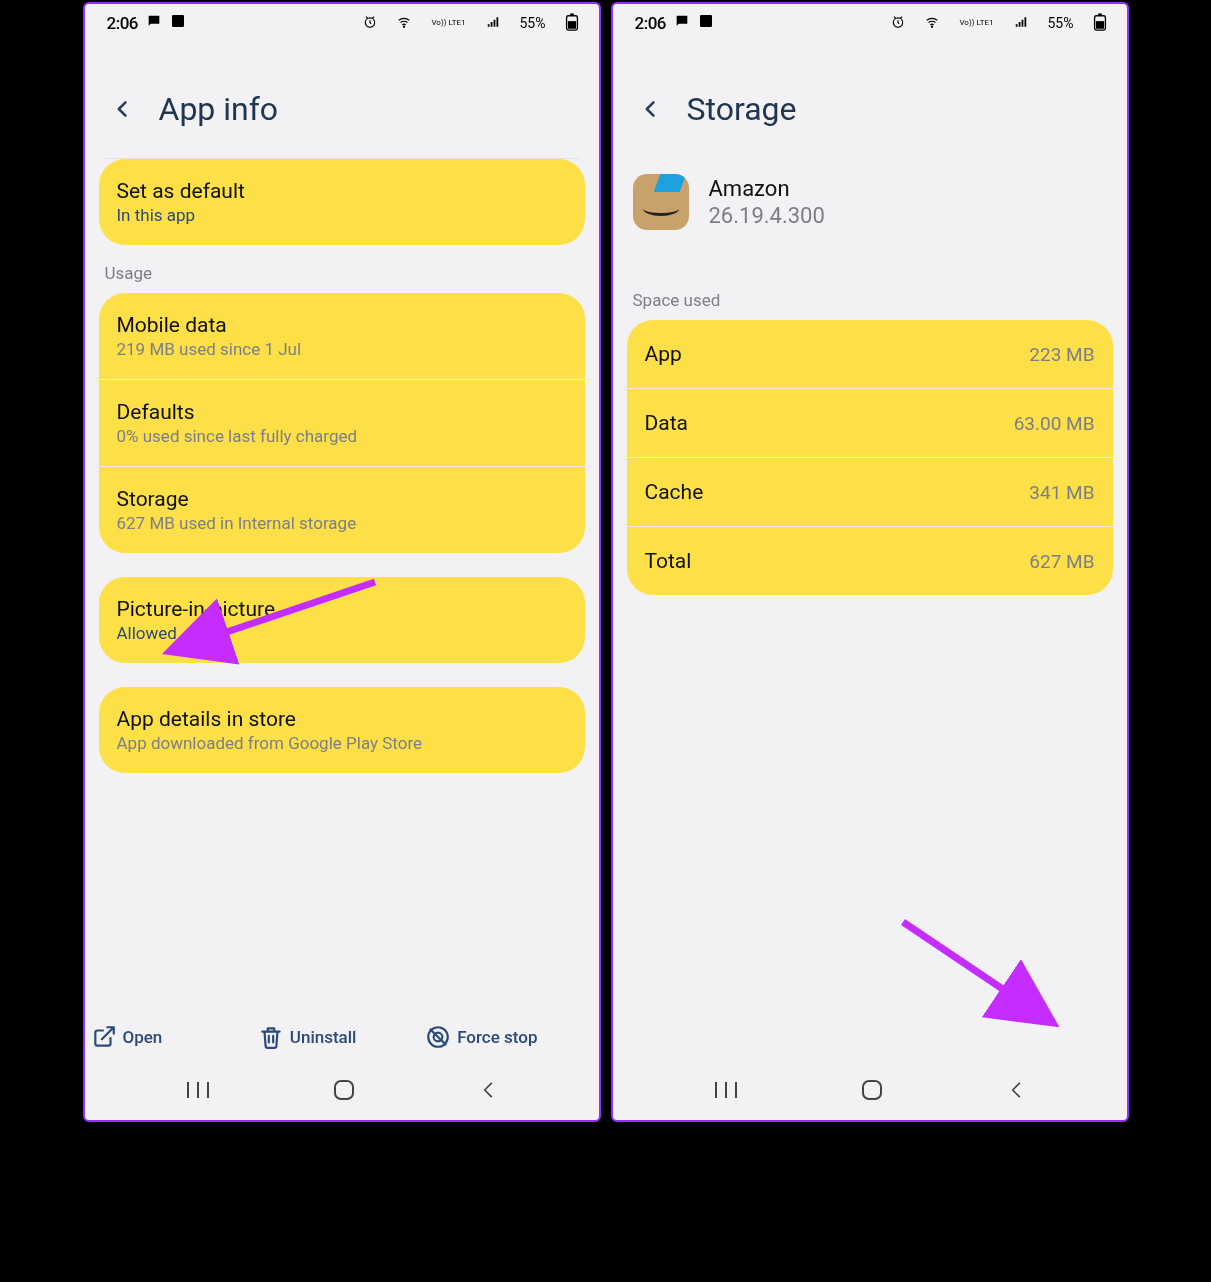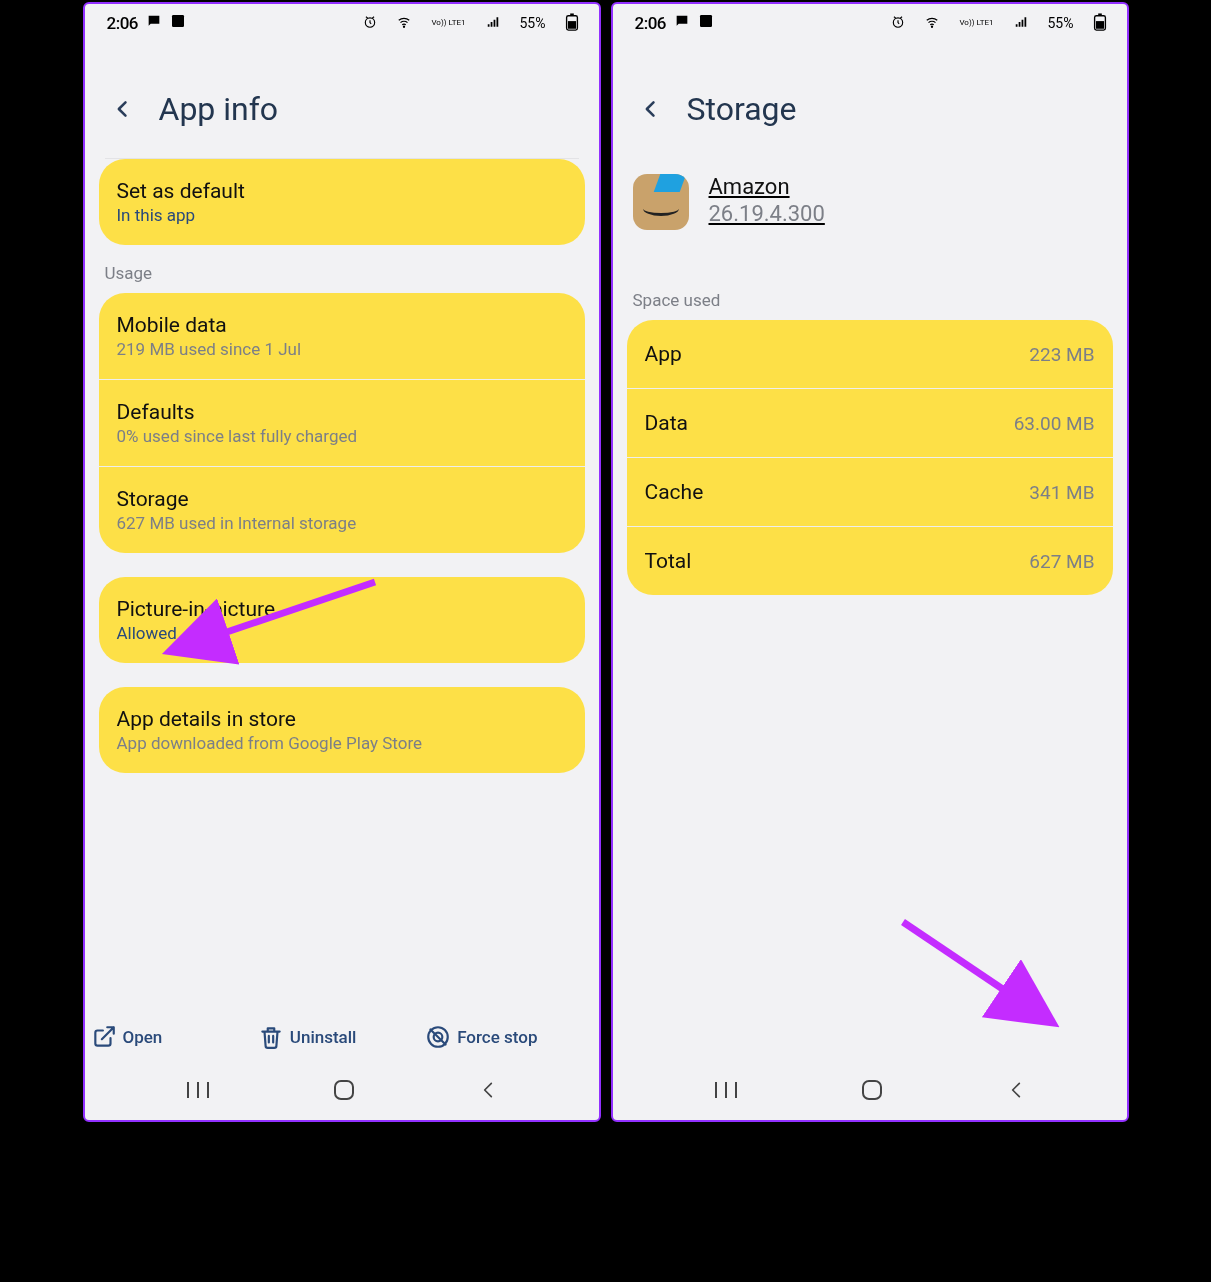--- a/index.html
+++ b/index.html
@@ -72,23 +72,22 @@
   .row-sub { font-size: 17px; color: #7c7f87; margin-top: 2px; }
   .row-sub.link { color: #2a4a7a; }
   .kv-row {
     display: flex; justify-content: space-between; align-items: center;
     padding: 22px 18px;
   }
   .kv-row + .kv-row { border-top: 1px solid #eee; }
   .kv-key { font-size: 21px; color: #111; }
   .kv-val { font-size: 19px; color: #7c7f87; }
   .app-head {
-    display: flex; align-items: flex-start; gap: 20px;
+    display: flex; align-items: center; gap: 20px;
     padding: 16px 20px 24px 20px;
-    text-decoration: underline;
   }
   .app-icon {
     width: 56px; height: 56px; border-radius: 14px;
     background: #c9a26b;
     position: relative;
     overflow: hidden;
   }
   .app-icon::before{
     content:""; position:absolute; top:0; right:6px; width:26px; height:18px;
     background:#1fa1e0; transform: skewX(-20deg);

